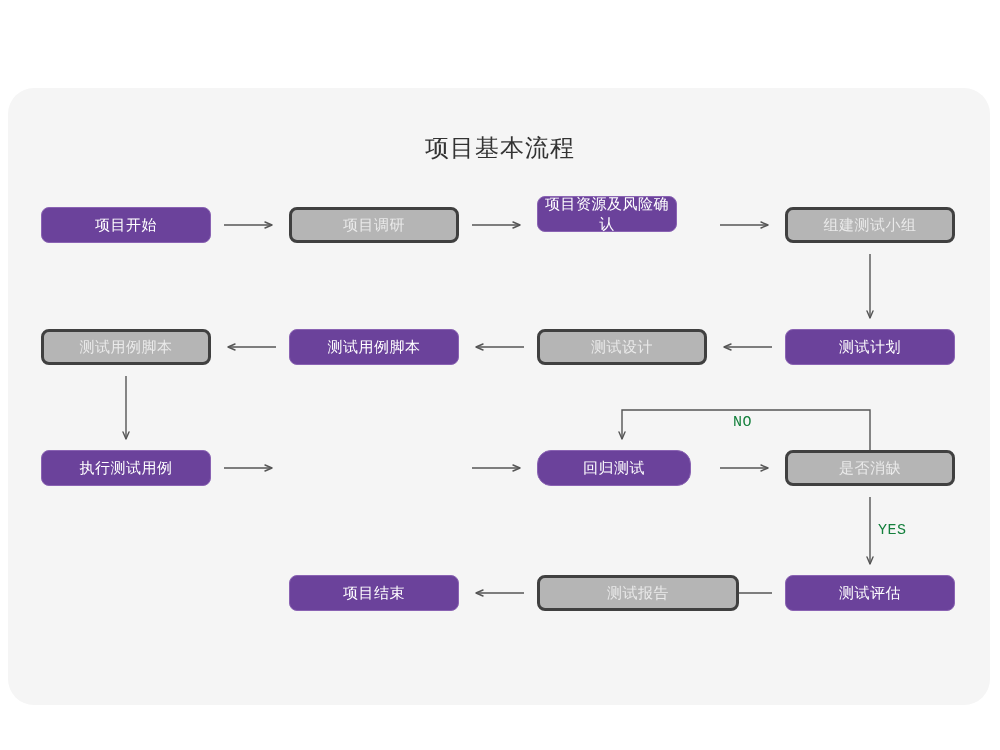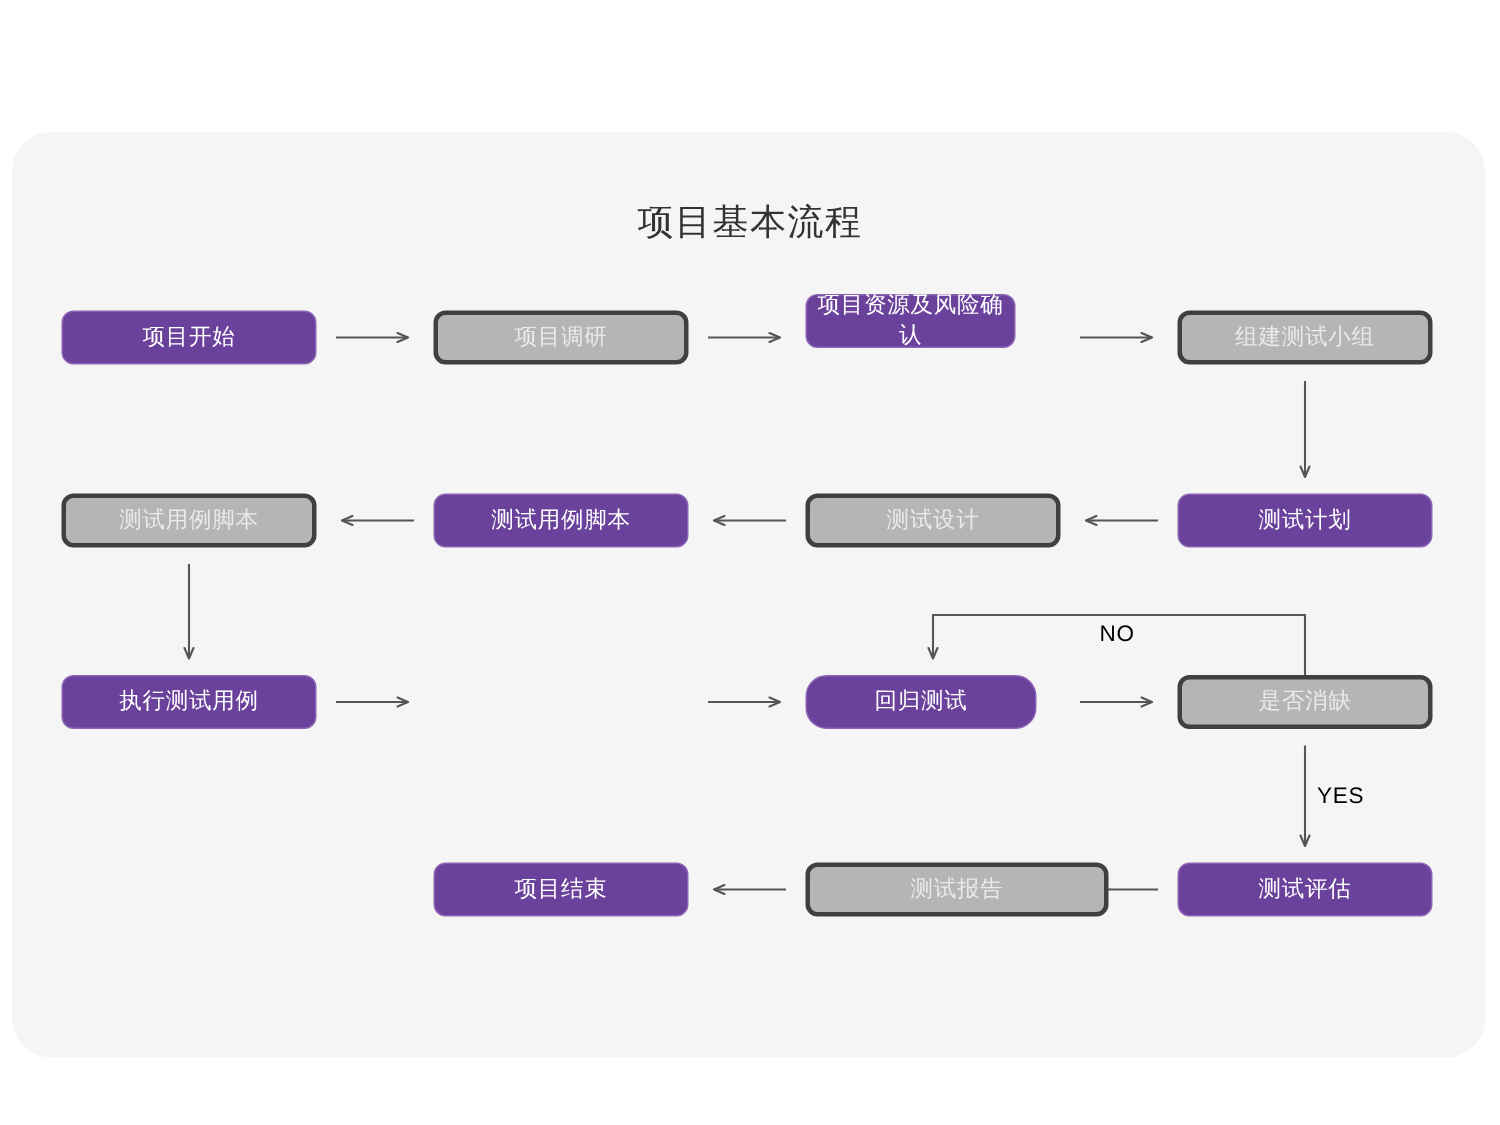--- a/index.html
+++ b/index.html
@@ -65,22 +65,23 @@
     border: 1px solid #8a63b3;
   }
   .node.gray {
     background: #b5b5b5;
     color: #eaeaea;
     border: 3px solid #404040;
   }
   .edge-label {
     position: absolute;
     font-size: 15px;
-    color: #000000;
+    color: #15803d;
     letter-spacing: 0.5px;
+    font-family: Liberation Mono, monospace;
   }
 </style>
 </head>
 <body>
 
 <div id="stage">
 
   <div id="panel"></div>
 
   <div id="title">项目基本流程</div>

